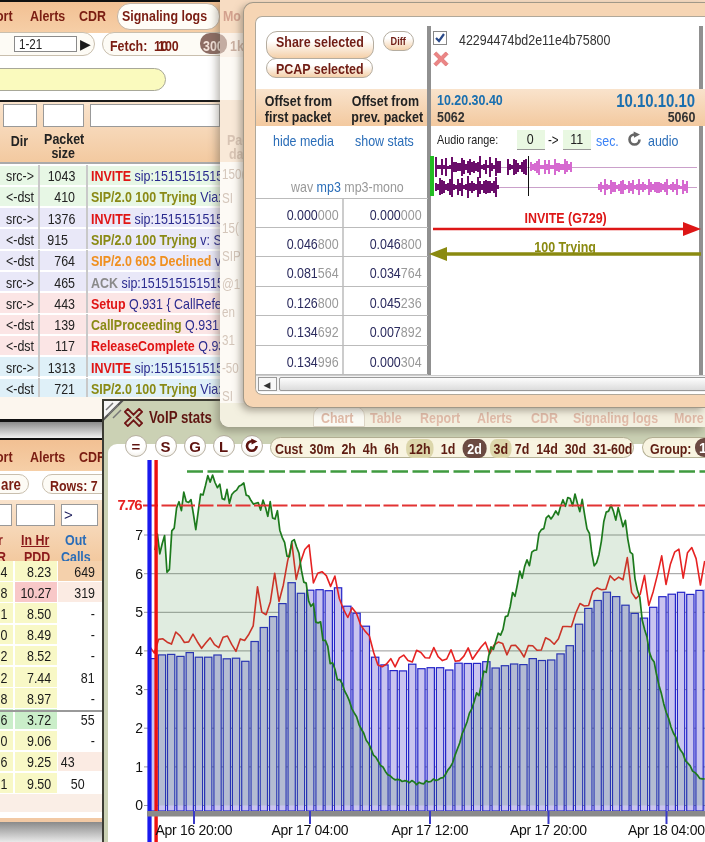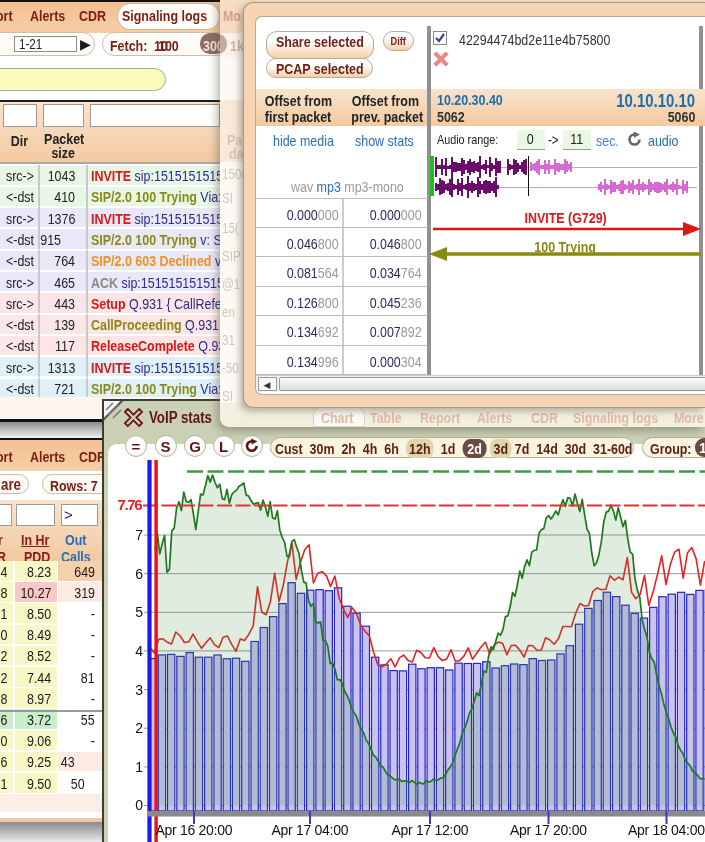--- a/index.html
+++ b/index.html
@@ -60,21 +60,21 @@
 </div>
       <div class="abs" style="left:0;top:208.1px;width:220px;height:19.3px;background:#e9e8f8;font-size:15px;">
  <span class="abs" style="left:6px;top:1.5px;color:#222;"><span class="t">src-&gt;</span></span>
  <span class="abs" style="left:36px;top:1.5px;width:39px;text-align:right;color:#222;"><span class="tr">1376</span></span>
  <span class="abs" style="left:91px;top:1.5px;"><span class="t"><b style="color:#e01515">INVITE</b> <span style="color:#2a2a8e">sip:15151515151515</span></span></span>
  <span class="abs" style="left:38px;top:-1px;width:2px;height:21px;background:#c9c9c9;"></span>
  <span class="abs" style="left:86px;top:-1px;width:2px;height:21px;background:#c9c9c9;"></span>
 </div>
       <div class="abs" style="left:0;top:229.4px;width:220px;height:19.3px;background:#e9e8f8;font-size:15px;">
  <span class="abs" style="left:6px;top:1.5px;color:#222;"><span class="t">&lt;-dst</span></span>
- <span class="abs" style="left:36px;top:1.5px;width:39px;text-align:left;color:#222;"><span class="tr">915</span></span>
+ <span class="abs" style="left:36px;top:1.5px;width:39px;text-align:center;color:#222;"><span class="tr">915</span></span>
  <span class="abs" style="left:91px;top:1.5px;"><span class="t"><b style="color:#8a8a15">SIP/2.0 100 Trying</b> <span style="color:#2a2a8e">v: SIP</span></span></span>
  <span class="abs" style="left:38px;top:-1px;width:2px;height:21px;background:#c9c9c9;"></span>
  <span class="abs" style="left:86px;top:-1px;width:2px;height:21px;background:#c9c9c9;"></span>
 </div>
       <div class="abs" style="left:0;top:250.7px;width:220px;height:19.3px;background:#e9e8f8;font-size:15px;">
  <span class="abs" style="left:6px;top:1.5px;color:#222;"><span class="t">&lt;-dst</span></span>
  <span class="abs" style="left:36px;top:1.5px;width:39px;text-align:right;color:#222;"><span class="tr">764</span></span>
  <span class="abs" style="left:91px;top:1.5px;"><span class="t"><b style="color:#f09020">SIP/2.0 603 Declined</b> <span style="color:#2a2a8e">v: S</span></span></span>
  <span class="abs" style="left:38px;top:-1px;width:2px;height:21px;background:#c9c9c9;"></span>
  <span class="abs" style="left:86px;top:-1px;width:2px;height:21px;background:#c9c9c9;"></span>

